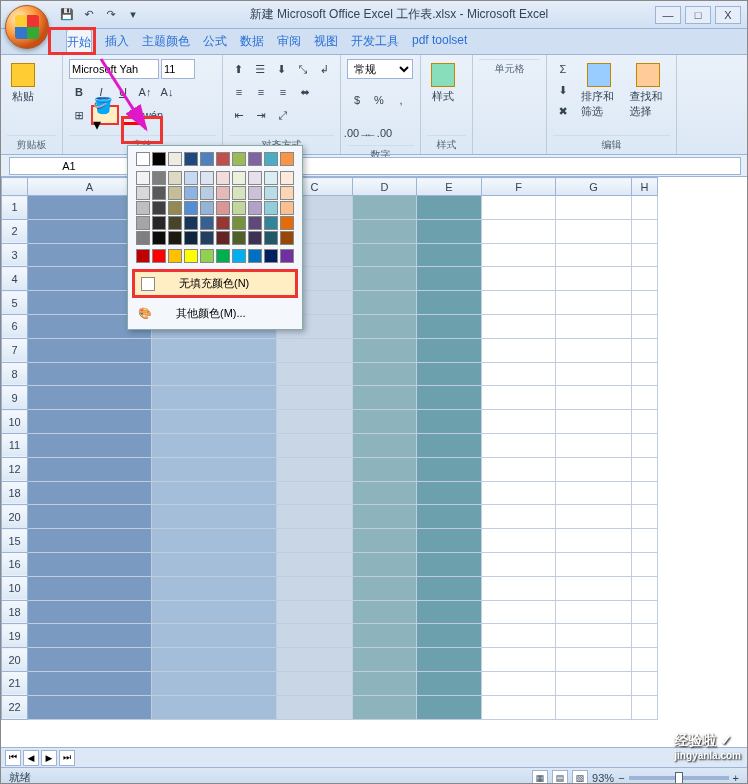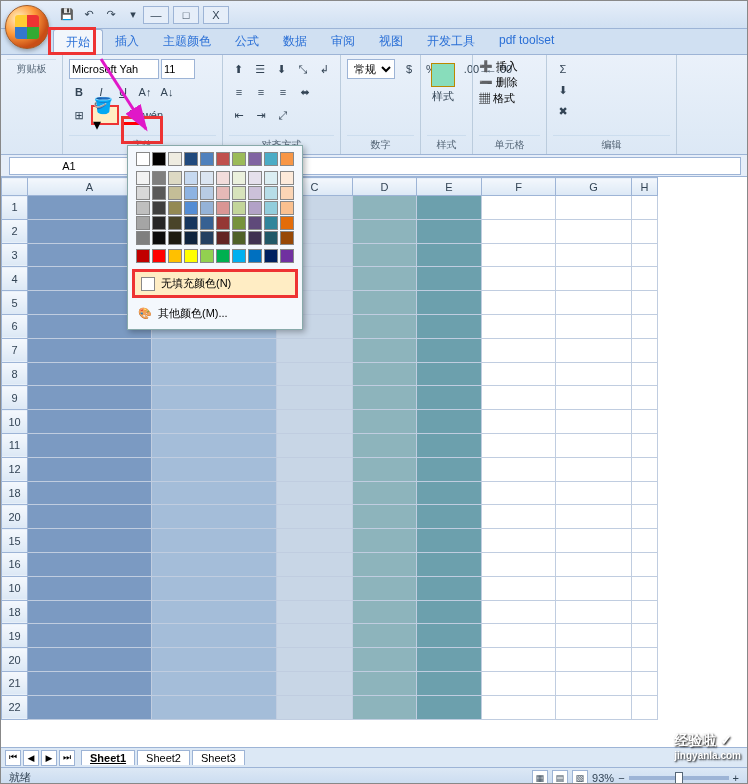--- a/index.html
+++ b/index.html
@@ -6,21 +6,21 @@
 body { width: 748px; height: 784px; background: #fff; overflow: hidden; position: relative; border:1px solid #888; }
 .title-bar { height: 28px; background: linear-gradient(#e6eef9, #d0e0f2); display: flex; align-items: center; border-bottom: 1px solid #9db4d6; position:relative; }
 .office-orb { width: 44px; height: 44px; border-radius: 50%; background: radial-gradient(circle at 30% 30%, #fff2c2, #ff9a3c 40%, #c84e16 70%); border:1px solid #a05a28; position:absolute; top:4px; left:4px; z-index:20; box-shadow:0 2px 4px rgba(0,0,0,.3); display:flex; align-items:center; justify-content:center; }
 .orb-inner { width:24px; height:24px; background:conic-gradient(#e33 0 25%, #3a3 25% 50%, #37c 50% 75%, #fc3 75% 100%); border-radius:3px; }
 .qat { margin-left: 56px; display:flex; gap:2px; align-items:center; }
 .qat-btn { width:20px; height:20px; display:flex; align-items:center; justify-content:center; font-size:11px; color:#345; }
 .title-text { flex:1; text-align:center; font-size:12px; color:#345; }
 .win-btns { display:flex; gap:4px; margin-right:6px; }
 .win-btn { width:26px; height:18px; border:1px solid #9db4d6; background:#e6eef9; font-size:11px; display:flex; align-items:center; justify-content:center; color:#345; }
 .tabs-row { height:26px; background:#d0e0f2; display:flex; padding-left:52px; border-bottom:1px solid #9db4d6; }
-.tab { padding:4px 12px; font-size:12px; color:#2a6fd6; cursor:pointer; }
+.tab { padding:4px 0; font-size:12px; color:#2a6fd6; cursor:pointer;margin-left:13px; }
 .tab.active { background:#f2f6fb; border:1px solid #9db4d6; border-bottom:none; border-radius:3px 3px 0 0; color:#2a6fd6; }
 .red-box1 { position:absolute; top:26px; left:47px; width:48px; height:28px; border:3px solid #e33; z-index:30; }
 .ribbon { height:100px; background:linear-gradient(#eaf1fa,#dce8f5); display:flex; border-bottom:1px solid #9db4d6; }
 .rgroup { border-right:1px solid #bcd; display:flex; flex-direction:column; justify-content:space-between; padding:4px 6px 0 6px; }
 .rgroup-label { font-size:10px; color:#567; text-align:center; padding:2px 0; border-top:1px solid #cde; }
 .rgroup-body { flex:1; display:flex; align-items:flex-start; gap:4px; }
 .big-btn { display:flex; flex-direction:column; align-items:center; gap:2px; font-size:11px; color:#345; padding:4px; }
 .big-btn .ico { width:24px; height:24px; background:#fc3; border:1px solid #b80; }
 .small-btn { width:20px; height:20px; border:1px solid transparent; display:flex; align-items:center; justify-content:center; font-size:11px; color:#345; }
 .font-row { display:flex; gap:2px; margin-bottom:2px; align-items:center; }
@@ -42,39 +42,40 @@
 .sheet-tab.active { font-weight:bold; text-decoration:underline; }
 .nav-btn { width:16px; height:16px; border:1px solid #9db4d6; background:#fff; font-size:9px; display:flex; align-items:center; justify-content:center; }
 .status-bar { height:20px; background:linear-gradient(#dce8f5,#c8daf0); display:flex; align-items:center; font-size:11px; color:#345; padding:0 8px; justify-content:space-between; border-top:1px solid #9db4d6; }
 .zoom { display:flex; align-items:center; gap:4px; }
 .zoom-track { width:100px; height:4px; background:#9db4d6; position:relative; }
 .zoom-thumb { width:8px; height:12px; background:#fff; border:1px solid #567; position:absolute; left:46px; top:-4px; }
 .color-popup { position:absolute; top:144px; left:126px; width:176px; background:#f4f8fd; border:1px solid #8aa; box-shadow:2px 2px 6px rgba(0,0,0,.3); z-index:40; padding:4px; font-size:11px; }
 .popup-title { font-weight:bold; padding:2px 4px; color:#345; }
 .swatch-grid { display:grid; grid-template-columns:repeat(10,15px); gap:1px; padding:2px 4px; }
 .swatch { width:14px; height:14px; border:1px solid #888; }
-.popup-item { display:flex; align-items:center; gap:6px; padding:4px 6px; margin-top:4px;text-align:center; }
+.popup-item { display:flex; align-items:center; gap:24px; padding:4px 6px; margin-top:4px;text-align:center; }
 .popup-item.hl { border:3px solid #e33; background:#ffedc4; }
 .arrow { position:absolute; z-index:35; pointer-events:none; }
 .watermark { position:absolute; bottom:22px; right:6px; font-size:14px; color:#fff; font-weight:bold; text-shadow:1px 1px 2px #000; z-index:50; }
 .watermark small { font-size:10px; display:block; }
 </style>
 </head>
 <body>
 
 <div class="title-bar">
   <div class="office-orb">
       <div class="orb-inner"></div>
     </div>
   <div class="qat">
     <div class="qat-btn">💾</div>
     <div class="qat-btn">↶</div>
     <div class="qat-btn">↷</div>
     <div class="qat-btn">▾</div>
   </div>
+  <div class="title-text">新建 Microsoft Office Excel 工作表.xlsx - Microsoft Excel</div>
   <div class="win-btns">
     <div class="win-btn">—</div>
     <div class="win-btn">□</div>
     <div class="win-btn">X</div>
   </div>
 </div>
 
 <div class="tabs-row" id="tabs-row">
     <div class="tab active">开始</div>
     <div class="tab">插入</div>
@@ -83,20 +84,26 @@
     <div class="tab">数据</div>
     <div class="tab">审阅</div>
     <div class="tab">视图</div>
     <div class="tab">开发工具</div>
     <div class="tab">pdf toolset</div>
   </div>
 <div class="red-box1"></div>
 
 <div class="ribbon">
   <div class="rgroup" style="width:62px">
+    <div class="rgroup-body">
+        <div class="big-btn">
+          <div class="ico"></div>
+          <span>粘贴</span>
+        </div>
+      </div>
     <div class="rgroup-label">剪贴板</div>
   </div>
   <div class="rgroup" style="width:160px">
     <div style="display:flex;flex-direction:column;gap:1px">
       <div class="font-row">
         <input class="font-sel" style="width: 90px;" value="Microsoft Yah">
         <input class="font-sel" style="width: 34px;" value="11">
       </div>
       <div class="font-row">
         <div class="small-btn">
@@ -137,21 +144,21 @@
       </div>
       <div class="font-row">
         <div class="small-btn">⇤</div>
         <div class="small-btn">⇥</div>
         <div class="small-btn">⤢</div>
       </div>
     </div>
     <div class="rgroup-label">对齐方式</div>
   </div>
   <div class="rgroup" style="width:80px">
-    <div style="display:flex;flex-direction:row;gap:4px">
+    <div style="display:flex;flex-direction:column;gap:11px">
       <select class="font-sel" style="width:66px"><option>常规</option></select>
       <div class="font-row">
         <div class="small-btn">$</div>
         <div class="small-btn">%</div>
         <div class="small-btn">,</div>
       </div>
       <div class="font-row">
         <div class="small-btn">.00→</div>
         <div class="small-btn">←.00</div>
       </div>
@@ -161,34 +168,37 @@
   <div class="rgroup" style="width:52px">
     <div class="rgroup-body">
         <div class="big-btn">
           <div class="ico" style="background:#8db"></div>
           <span>样式</span>
         </div>
       </div>
     <div class="rgroup-label">样式</div>
   </div>
   <div class="rgroup" style="width:74px">
-    <div style="display:flex;flex-direction:column;gap:1px;font-size:11px">
-      <div>➕ <span>插入</span></div>
-      <div>➖ <span>删除</span></div>
-      <div>▦ <span>格式</span></div>
-    </div>
     <div class="rgroup-label">单元格</div>
   </div>
   <div class="rgroup" style="width:130px">
     <div style="display:flex;gap:4px">
       <div style="display:flex;flex-direction:column;gap:1px;font-size:11px">
         <div class="small-btn">Σ</div>
         <div class="small-btn">⬇</div>
         <div class="small-btn">✖</div>
       </div>
+      <div class="big-btn">
+          <div class="ico" style="background:#9cf"></div>
+          <span>排序和筛选</span>
+        </div>
+      <div class="big-btn">
+          <div class="ico" style="background:#fc9"></div>
+          <span>查找和选择</span>
+        </div>
     </div>
     <div class="rgroup-label">编辑</div>
   </div>
 </div>
 <div class="red-box2"></div>
 
 <div class="name-box-row">
   <input class="name-box" value="A1" style="">
   <span style="font-size:10px;color:#888;padding:0 4px">fx</span>
   <div class="formula-bar"></div>
@@ -601,25 +611,20 @@
     </defs>
   <line x1="10" y1="10" x2="55" y2="80" stroke="#e018c8" stroke-width="3" marker-end="url(#ah)"></line>
   <line x1="60" y1="100" x2="110" y2="245" stroke="#e018c8" stroke-width="3" marker-end="url(#ah)"></line>
 </svg>
 
 <div class="sheet-tabs">
   <div class="nav-btn">⏮</div>
   <div class="nav-btn">◀</div>
   <div class="nav-btn">▶</div>
   <div class="nav-btn">⏭</div>
-  <div id="sheet-tabs-holder" style="display:flex;gap:2px;margin-left:4px">
-      <div class="sheet-tab active">Sheet1</div>
-      <div class="sheet-tab">Sheet2</div>
-      <div class="sheet-tab">Sheet3</div>
-    </div>
 </div>
 
 <div class="status-bar">
   <span>就绪</span>
   <div class="zoom">
     <div class="nav-btn">▦</div>
     <div class="nav-btn">▤</div>
     <div class="nav-btn">▧</div>
     <span>93%</span>
     <span>−</span>

